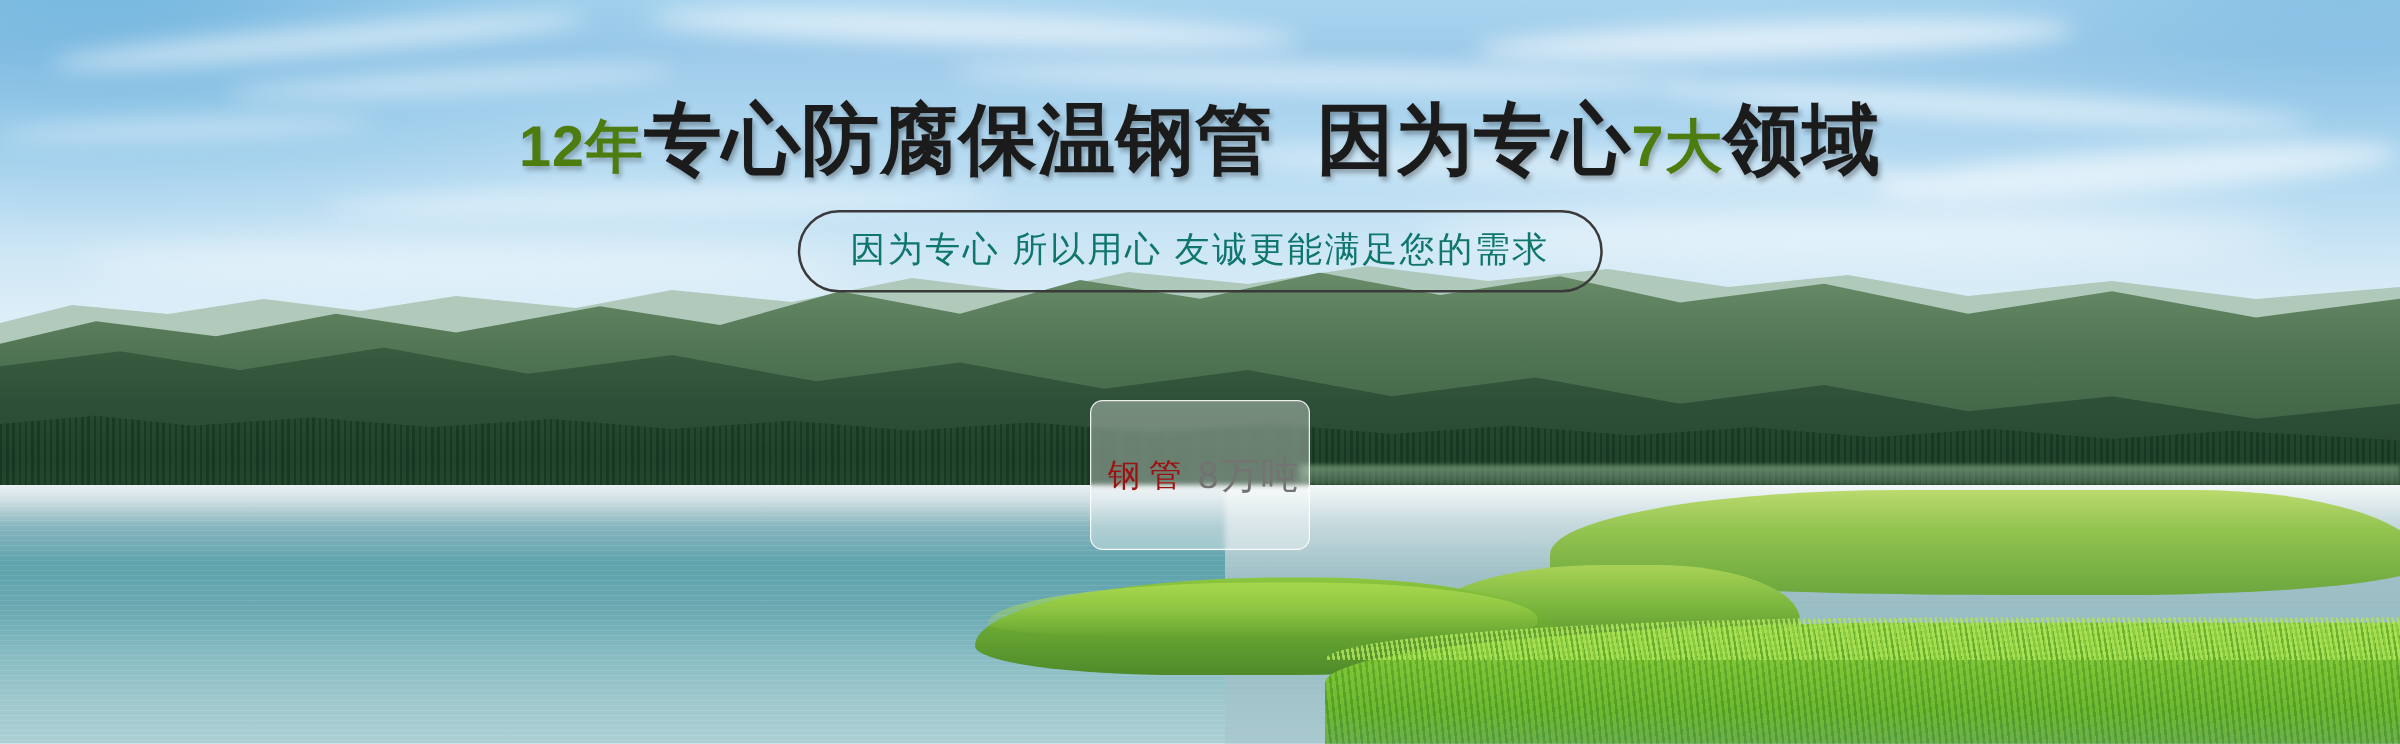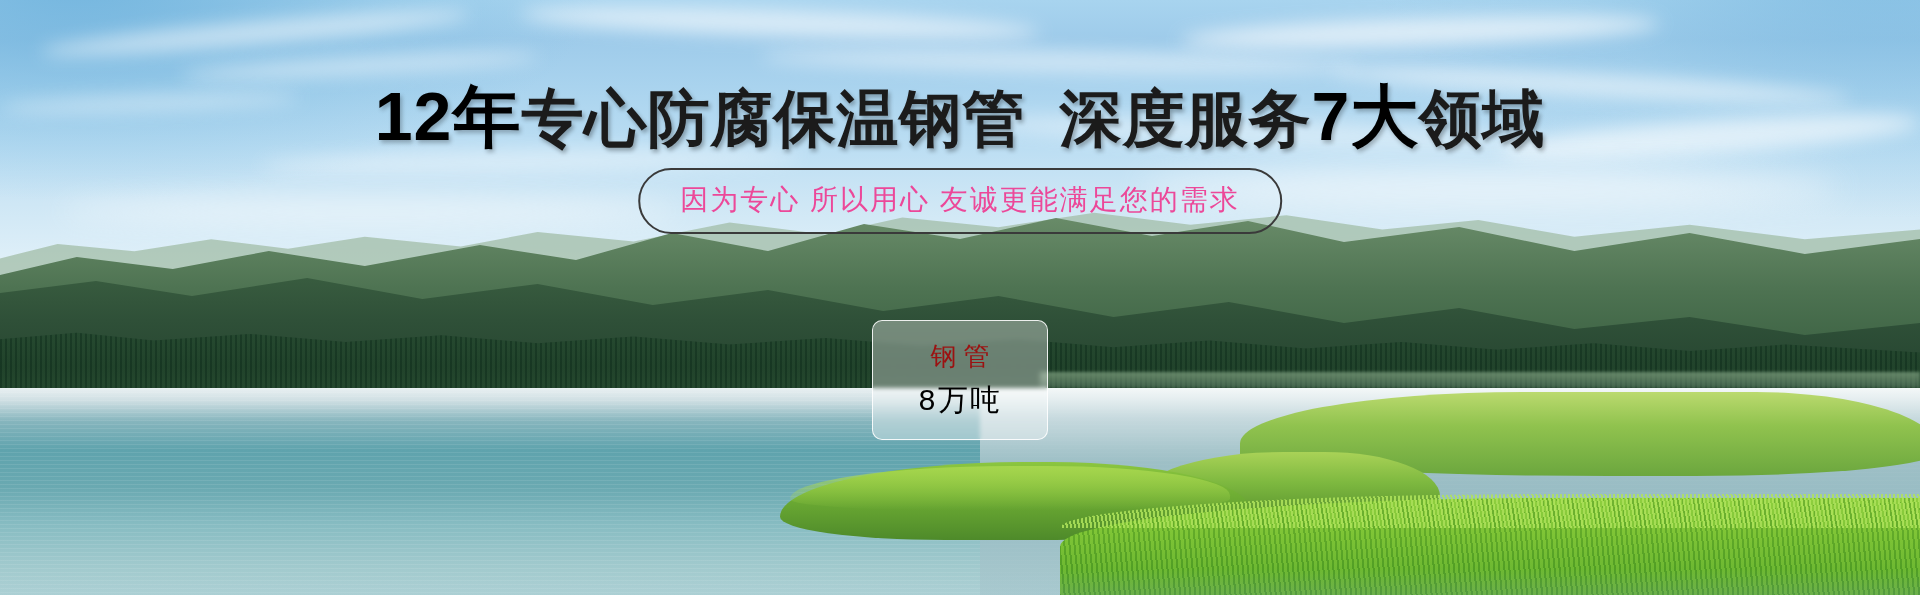--- a/index.html
+++ b/index.html
@@ -239,37 +239,37 @@
     text-align: center;
     font-size: 62px;
     font-weight: 700;
     letter-spacing: 1px;
     line-height: 1;
     white-space: nowrap;
     color: #1b1b1b;
     text-shadow: 2px 3px 4px rgba(0,0,0,.30);
   }
   .headline .hl-red {
-    color: #000000;
-    font-size: 68px;
+    color: #4d7c0f;
+    font-size: 46px;
     text-shadow: 2px 3px 4px rgba(0,0,0,.25);
   }
   .headline .hl-gap { display: inline-block; width: 34px; }
 
   .subpill {
     position: absolute;
     left: 50%;
     top: 168px;
     transform: translateX(-50%);
     padding: 11px 40px 13px;
     border: 2px solid #3a3a3a;
     border-radius: 34px;
     font-size: 28px;
     letter-spacing: 2px;
-    color: #ec4899;
+    color: #0f766e;
     white-space: nowrap;
     background: transparent;
   }
 
   
   .cards {
     position: absolute;
     left: 50%;
     top: 320px;
     transform: translateX(-50%);
@@ -277,38 +277,38 @@
     gap: 22px;
   }
   .card {
     width: 176px;
     height: 120px;
     border: 1px solid rgba(255,255,255,0.88);
     border-radius: 10px;
     background: rgba(255,255,255,0.34);
     backdrop-filter: blur(2px);
     display: flex;
-    flex-direction: column;
+    flex-direction: row;
     align-items: center;
     justify-content: center;
     gap: 6px;
     color: #9c1111;
   }
   .card-title {
     font-size: 26px;
     letter-spacing: 7px;
     text-indent: 7px;
     color: #9c1111;
     font-family: "DejaVu Serif", "Liberation Serif", serif;
   }
   .card-value {
     font-size: 30px;
     letter-spacing: 2px;
-    color: #000000;
-    font-family: Liberation Mono, monospace;
+    color: #737373;
+    font-family: Liberation Sans, sans-serif;
   }
   .card-value sup { font-size: 17px; vertical-align: super; }
 </style>
 </head>
 <body>
 
 <div id="banner">
 
   <div class="sky"></div>
   <div class="sky-corner-l"></div>
@@ -340,21 +340,21 @@
 
   <div class="marsh-a"></div>
   <div class="marsh-b"></div>
   <div class="island"></div>
   <div class="island-edge"></div>
   <div class="grass-front"></div>
   <div class="grass-front-tips"></div>
   <div class="bottom-shadow"></div>
 
   <div class="headline">
-    <span class="hl-red">12年</span><span>专心防腐保温钢管</span><span class="hl-gap"></span><span>深度服务</span><span class="hl-red">7大</span><span>领域</span>
+    <span class="hl-red">12年</span><span>专心防腐保温钢管</span><span class="hl-gap"></span><span>因为专心</span><span class="hl-red">7大</span><span>领域</span>
   </div>
 
   <div class="subpill">因为专心 所以用心 友诚更能满足您的需求</div>
 
   <div class="cards">
 
     <div class="card">
       <div class="card-title">钢管</div>
       <div class="card-value"><span>8万吨</span><sup></sup></div>
     </div>

